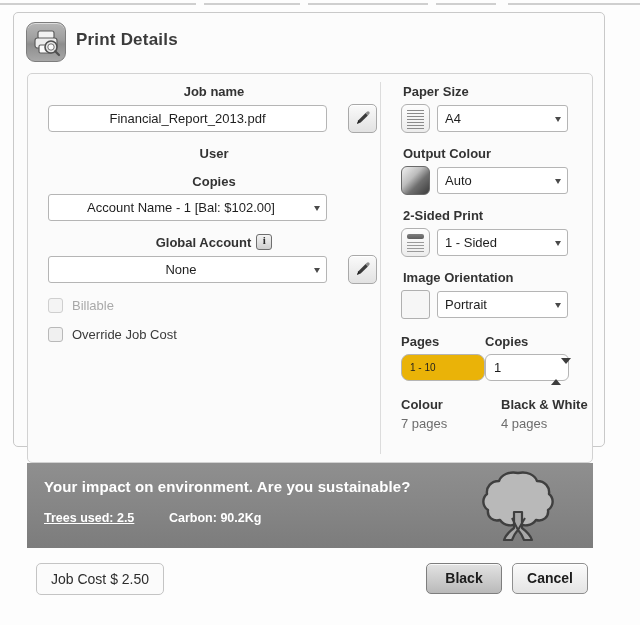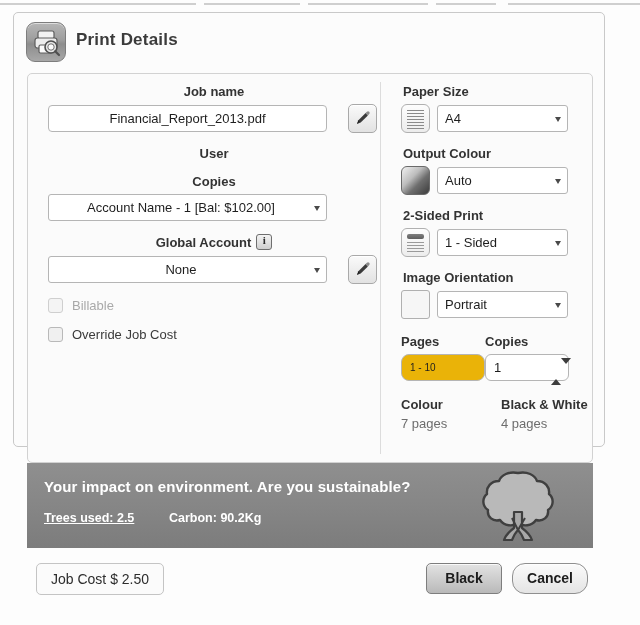--- a/index.html
+++ b/index.html
@@ -188,21 +188,21 @@
   }
   .cost-box b { font-weight: normal; }
   .btn {
     position: absolute; top: 13px; height: 31px; min-width: 76px;
     border-radius: 5px; font-size: 14px; font-weight: bold; color: #1c1c1c;
     text-align: center; line-height: 29px; padding: 0 12px;
     border: 1px solid #8f8f8f;
     box-shadow: inset 0 1px 0 rgba(255,255,255,.8);
   }
   .btn-print  { right: 102px; background: linear-gradient(180deg,#e3e3e3,#b9b9b9); border-color: #7e7e7e; }
-  .btn-cancel { right: 16px;  background: linear-gradient(180deg,#fbfbfb,#e4e4e4); border-radius: 13px; }
+  .btn-cancel { right: 16px;  background: linear-gradient(180deg,#fbfbfb,#e4e4e4); }
 </style>
 </head>
 <body>
 
 <div class="page">
 
   <div class="top-rule">
     <span style="left:0;width:196px;"></span>
     <span style="left:204px;width:96px;"></span>
     <span style="left:308px;width:120px;"></span>

